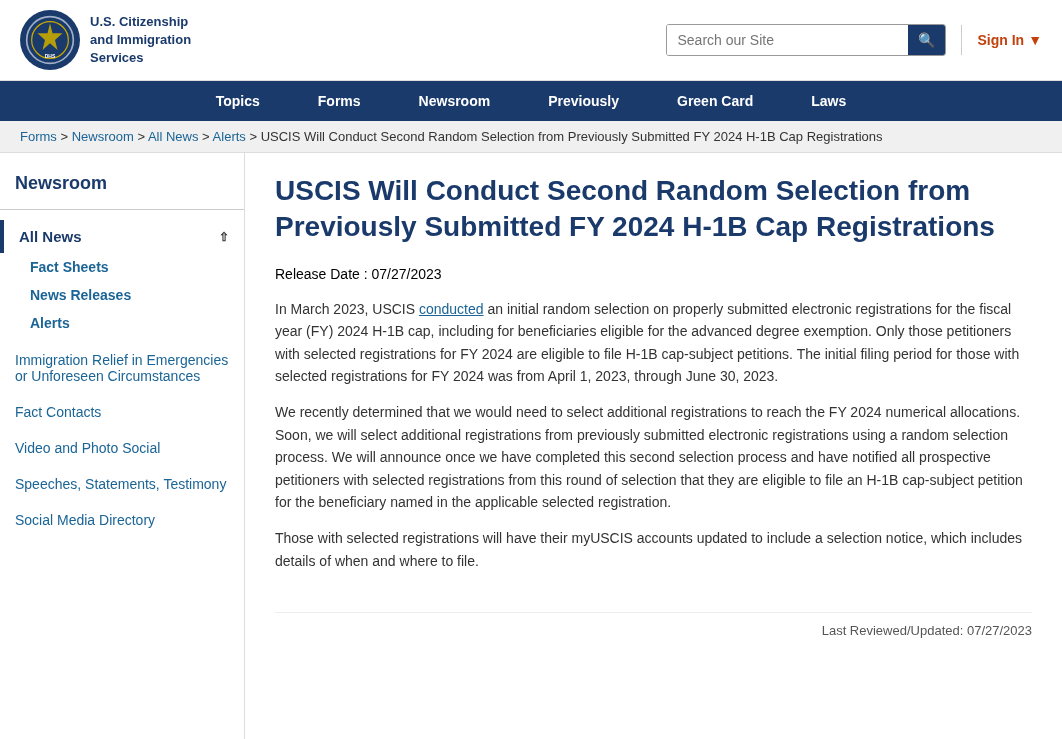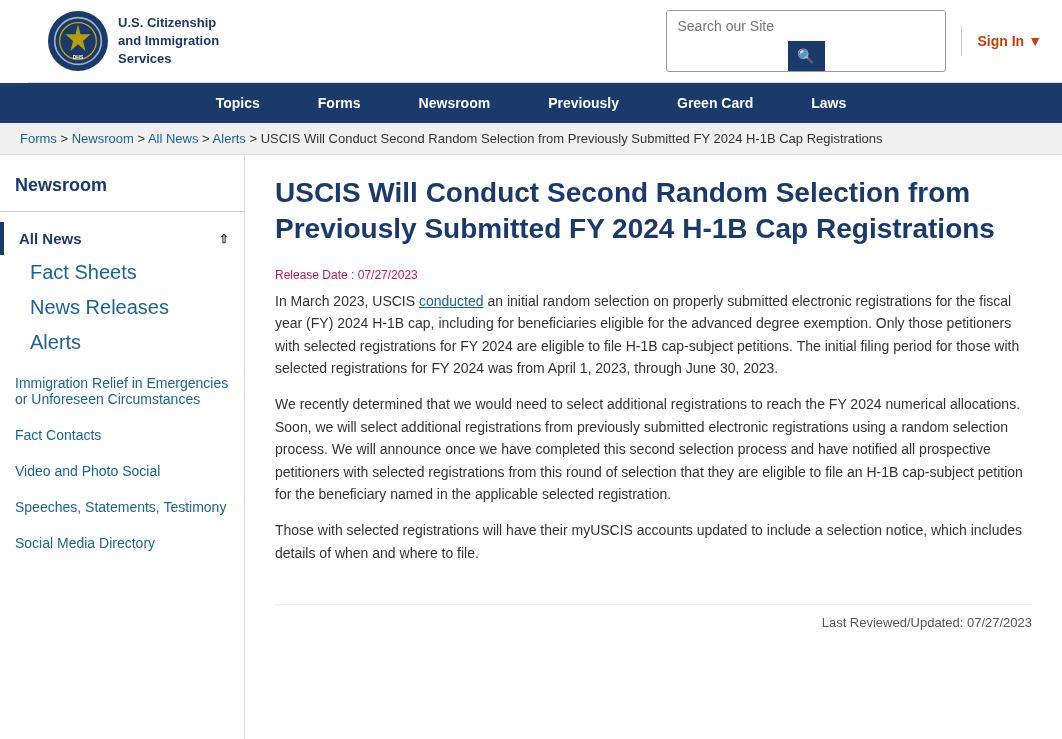--- a/index.html
+++ b/index.html
@@ -6,21 +6,20 @@
     body { font-family: Arial, sans-serif; font-size: 14px; color: #333; background: #fff; }
 
     
     .header {
       display: flex;
       align-items: center;
       justify-content: space-between;
       padding: 10px 20px;
       border-bottom: 1px solid #ddd;
       background: #fff;
-      margin-left: 28px;
     }
     .logo-area {
       display: flex;
       align-items: center;
       gap: 10px;
     }
     .logo-circle {
       width: 60px;
       height: 60px;
       border-radius: 50%;
@@ -46,21 +45,20 @@
       align-items: center;
       gap: 15px;
     }
     .search-container {
       display: flex;
       align-items: center;
       border: 1px solid #999;
       border-radius: 3px;
       overflow: hidden;
       width: 280px;
-      flex-direction: column;
     }
     .search-input {
       border: none;
       outline: none;
       padding: 7px 10px;
       font-size: 14px;
       color: #666;
       width: 100%;
       background: #fff;
     }
@@ -157,24 +155,25 @@
     .sidebar-main-item .chevron {
       font-size: 12px;
       color: #333;
     }
     .sidebar-sub-items {
       padding-left: 25px;
     }
     .sidebar-sub-item {
       display: block;
       padding: 6px 15px 6px 5px;
-      font-size: 20px;
+      font-size: 14px;
       color: #1a6496;
       cursor: pointer;
       text-decoration: none;
+      font-weight: bold;
     }
     .sidebar-link {
       display: block;
       padding: 10px 15px;
       font-size: 14px;
       color: #1a6496;
       cursor: pointer;
       text-decoration: none;
     }
 
@@ -185,23 +184,23 @@
       max-width: 820px;
     }
     .content-title {
       font-size: 28px;
       font-weight: bold;
       color: #1a3a6b;
       line-height: 1.3;
       margin-bottom: 20px;
     }
     .release-date {
-      font-size: 12px;
-      color: #be185d;
-      margin-bottom: 8px;
+      font-size: 14px;
+      color: #000000;
+      margin-bottom: 16px;
     }
     .content-body p {
       font-size: 14px;
       line-height: 1.6;
       color: #333;
       margin-bottom: 14px;
     }
     .content-body a {
       color: #1a6496;
       text-decoration: underline;

